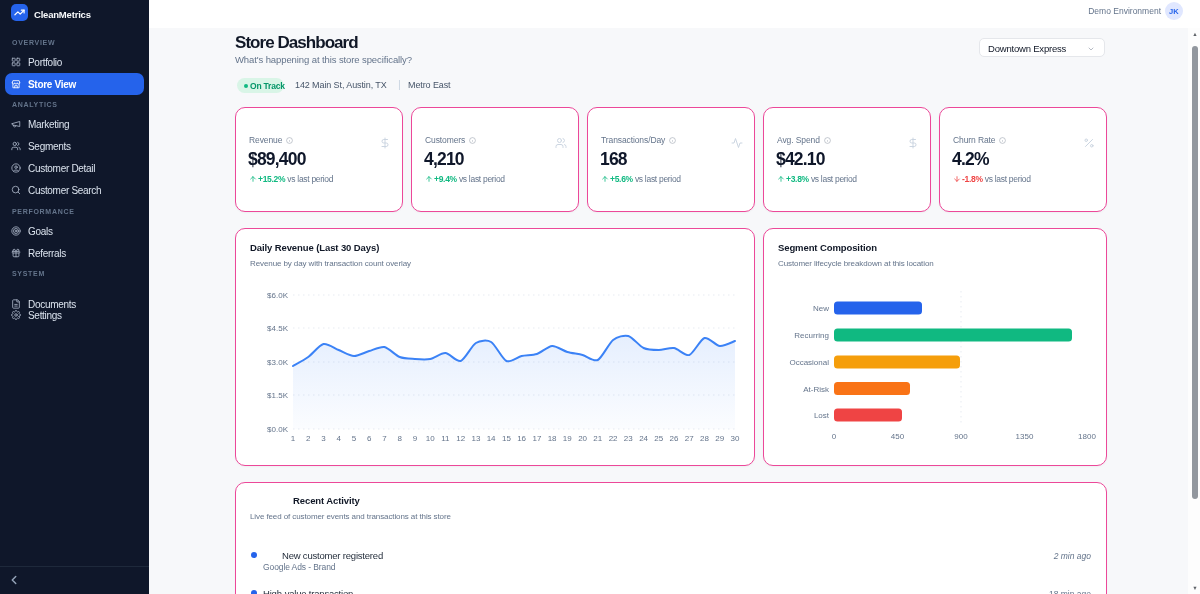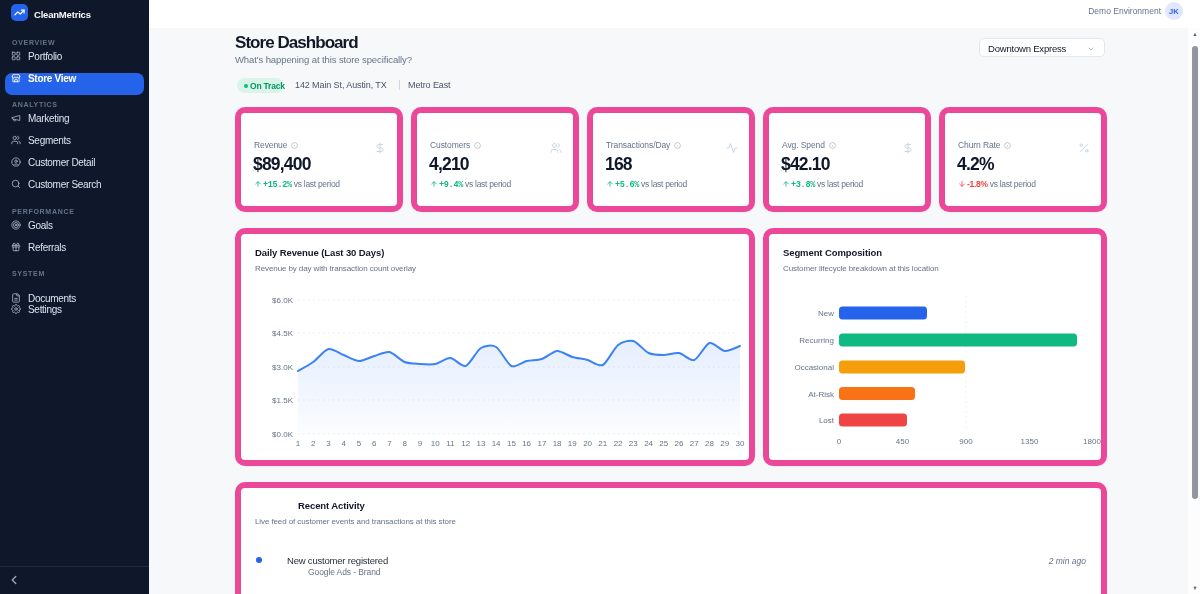--- a/index.html
+++ b/index.html
@@ -2,21 +2,21 @@
 <html><head>
 <meta charset="utf-8">
 <style>
 * { margin:0; padding:0; box-sizing:border-box; }
 html,body { width:1200px; height:594px; overflow:hidden; font-family:"Liberation Sans", sans-serif; }
 body { position:relative; background:#f7f8fa; }
 #sidebar { position:absolute; left:0; top:0; width:149px; height:594px; background:#0f172a; }
 #logo-ic { position:absolute; left:11px; top:4px; width:17px; height:17px; background:#2563eb; border-radius:5px; display:flex; align-items:center; justify-content:center; }
 #logo-tx { position:absolute; left:34px; top:9px; font-size:9.5px; font-weight:700; color:#f8fafc; letter-spacing:-0.2px; }
 .sec { position:absolute; left:12px; font-size:7px; font-weight:700; color:#64748b; letter-spacing:0.7px; }
-.nav { position:absolute; left:5px; width:139px; height:22px; display:flex; color:#dbe3ee; font-size:10px; letter-spacing:-0.3px; }
+.nav { position:absolute; left:5px; width:139px; height:22px; display:flex; align-items:center; color:#dbe3ee; font-size:10px; letter-spacing:-0.3px; }
 .nav svg { margin-left:6px; margin-right:7px; flex:0 0 auto; }
 .nav.active { background:#2563eb; border-radius:7px; color:#ffffff; font-weight:600; }
 #side-foot { position:absolute; left:0; right:0; top:566px; height:28px; border-top:1px solid #1e293b; }
 #side-foot svg { position:absolute; left:7px; top:6px; }
 #topbar { position:absolute; left:149px; top:0; width:1051px; height:28px; background:#ffffff;padding-left:32px; }
 #demo-env { position:absolute; right:39px; top:6px; font-size:8.5px; color:#64748b; }
 #avatar { position:absolute; left:1165px; top:2px; width:18px; height:18px; border-radius:50%; background:#e0e7ff; color:#2563eb; font-size:7.5px; font-weight:700; display:flex; align-items:center; justify-content:center; letter-spacing:0.2px; }
 #sb-track { position:absolute; left:1188px; top:28px; width:12px; height:566px; background:#fdfdfd; }
 #sb-thumb { position:absolute; left:1192px; top:46px; width:6px; height:453px; background:#92979e; border-radius:3px; }
 .sb-arrow { position:absolute; left:1191px; width:8px; font-size:5.5px; color:#5f6368; text-align:center; }
@@ -24,30 +24,30 @@
 #h1sub { position:absolute; left:235px; top:54px; font-size:9.5px; color:#64748b; letter-spacing:-0.1px; }
 #select { position:absolute; left:979px; top:38px; width:126px; height:19px; background:#ffffff; border:1px solid #e5e7eb; border-radius:5px; }
 #select span { position:absolute; left:8px; top:4px; font-size:9.5px; color:#111827; letter-spacing:-0.2px; }
 #select svg { position:absolute; right:9px; top:5.5px; }
 #pill { position:absolute; left:237px; top:78px; width:47px; height:15px; background:#d9f5e7; border-radius:8px; }
 #pill i { position:absolute; left:6.5px; top:5.5px; width:4px; height:4px; border-radius:50%; background:#10b981; }
 #pill span { position:absolute; left:13px; top:3px; white-space:nowrap; font-style:normal; font-size:8.5px; font-weight:700; color:#059669; letter-spacing:-0.2px; }
 #addr { position:absolute; left:295px; top:80px; font-size:9px; color:#475569; letter-spacing:-0.1px; }
 #sdiv { position:absolute; left:398px; top:78px; font-size:11px; color:#cbd5e1; }
 #metro { position:absolute; left:408px; top:80px; font-size:9px; color:#475569; letter-spacing:-0.1px; }
-.card { position:absolute; background:#ffffff; border:6px solid #ec4899; border-radius:10px; box-shadow:0 1px 2px rgba(15,23,42,0.04); }
+.card { position:absolute; background:#ffffff; border:1px solid #ec4899; border-radius:10px; box-shadow:0 1px 2px rgba(15,23,42,0.04); }
 .kpi { top:107px; width:168px; height:105px; }
 .kpi .lbl { position:absolute; left:13px; top:27px; font-size:8.5px; color:#64748b; white-space:nowrap; letter-spacing:-0.1px; }
 .kpi .info { position:relative; display:inline-block; top:1px; margin-left:4px; }
 .kpi .ric { position:absolute; right:11px; top:27px; color:#cbd5e1; }
 .kpi .val { position:absolute; left:12px; top:41px; font-size:17.5px; font-weight:700; color:#0f172a; letter-spacing:-0.8px; }
 .kpi .trend { position:absolute; left:13px; top:66px; font-size:8.5px; color:#64748b; white-space:nowrap; letter-spacing:-0.3px; }
 .kpi .trend svg { position:relative; top:1px; margin-right:1px; }
 .kpi .trend b { font-weight:700; }
-.up b { color:#10b981;font-family:Liberation Mono, monospace; }
+.up b { color:#10b981; }
 .dn b { color:#ef4444; }
 #chart1 { left:235px; top:228px; width:520px; height:238px; }
 #chart2 { left:763px; top:228px; width:344px; height:238px; }
 .ctitle { position:absolute; left:14px; top:13px; font-size:9.5px; font-weight:700; color:#111827; letter-spacing:-0.1px; }
 .csub { position:absolute; left:14px; top:30px; font-size:8px; color:#64748b; letter-spacing:-0.1px; }
 #activity { left:235px; top:482px; width:872px; height:150px; }
 #activity .ctitle { top:12px;padding-left:43px; }
 #activity .csub { top:29px; }
 .act-dot { position:absolute; left:15px; width:6px; height:6px; border-radius:50%; background:#2563eb; }
 .act-t { position:absolute; left:27px; font-size:9.5px; font-weight:500; color:#1f2937; letter-spacing:-0.2px; }
@@ -309,21 +309,21 @@
 <text x="260.5" y="157.5" text-anchor="middle" font-size="8" fill="#64748b">1350</text>
 <text x="323" y="157.5" text-anchor="middle" font-size="8" fill="#64748b">1800</text>
 </svg>
 </div>
 
 <div class="card" id="activity">
   <div class="ctitle">Recent Activity</div>
   <div class="csub">Live feed of customer events and transactions at this store</div>
   <div class="act-dot" style="top:69px;"></div>
   <div class="act-t" style="top:67px;padding-left:19px;">New customer registered</div>
-  <div class="act-s" style="top:79px;margin-left:40px;">Google Ads - Brand</div>
+  <div class="act-s" style="top:79px;">Google Ads - Brand</div>
   <div class="act-time" style="top:68px;font-style:italic;">2 min ago</div>
   <div class="act-dot" style="top:107px;"></div>
   <div class="act-t" style="top:105px;">High-value transaction</div>
 
   <div class="act-time" style="top:106px;">18 min ago</div>
 </div>
 
 <div id="sb-track"></div>
 <div class="sb-arrow" style="top:31px;">▲</div>
 <div id="sb-thumb"></div>

